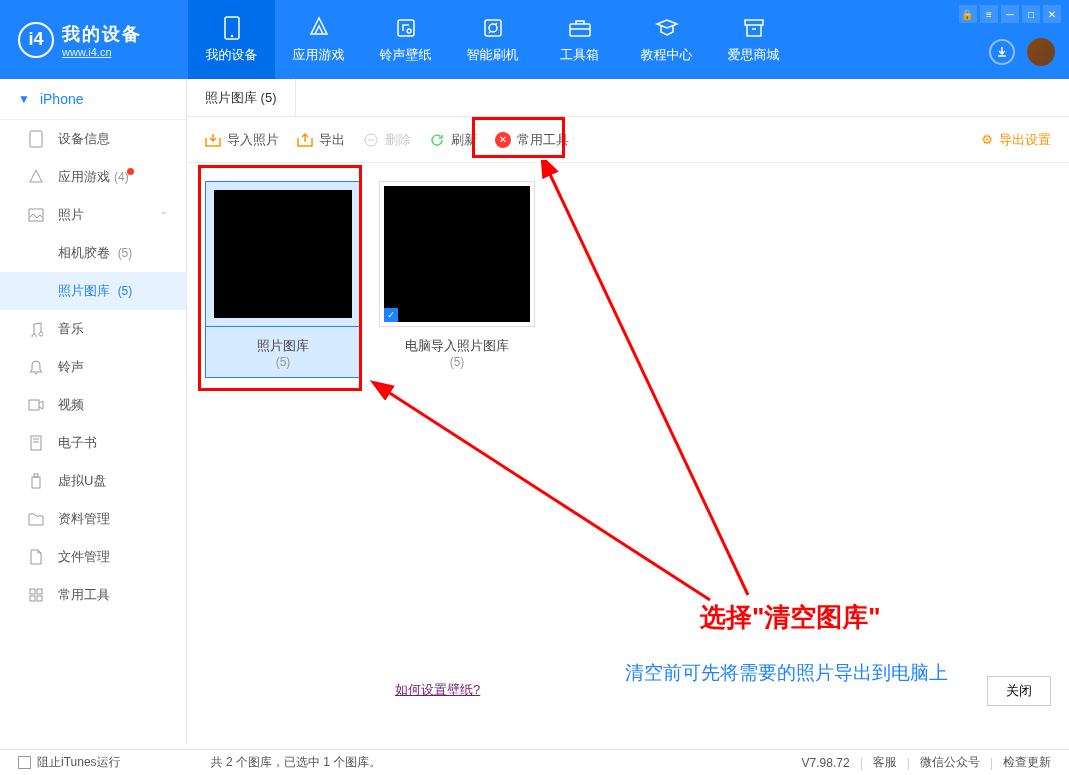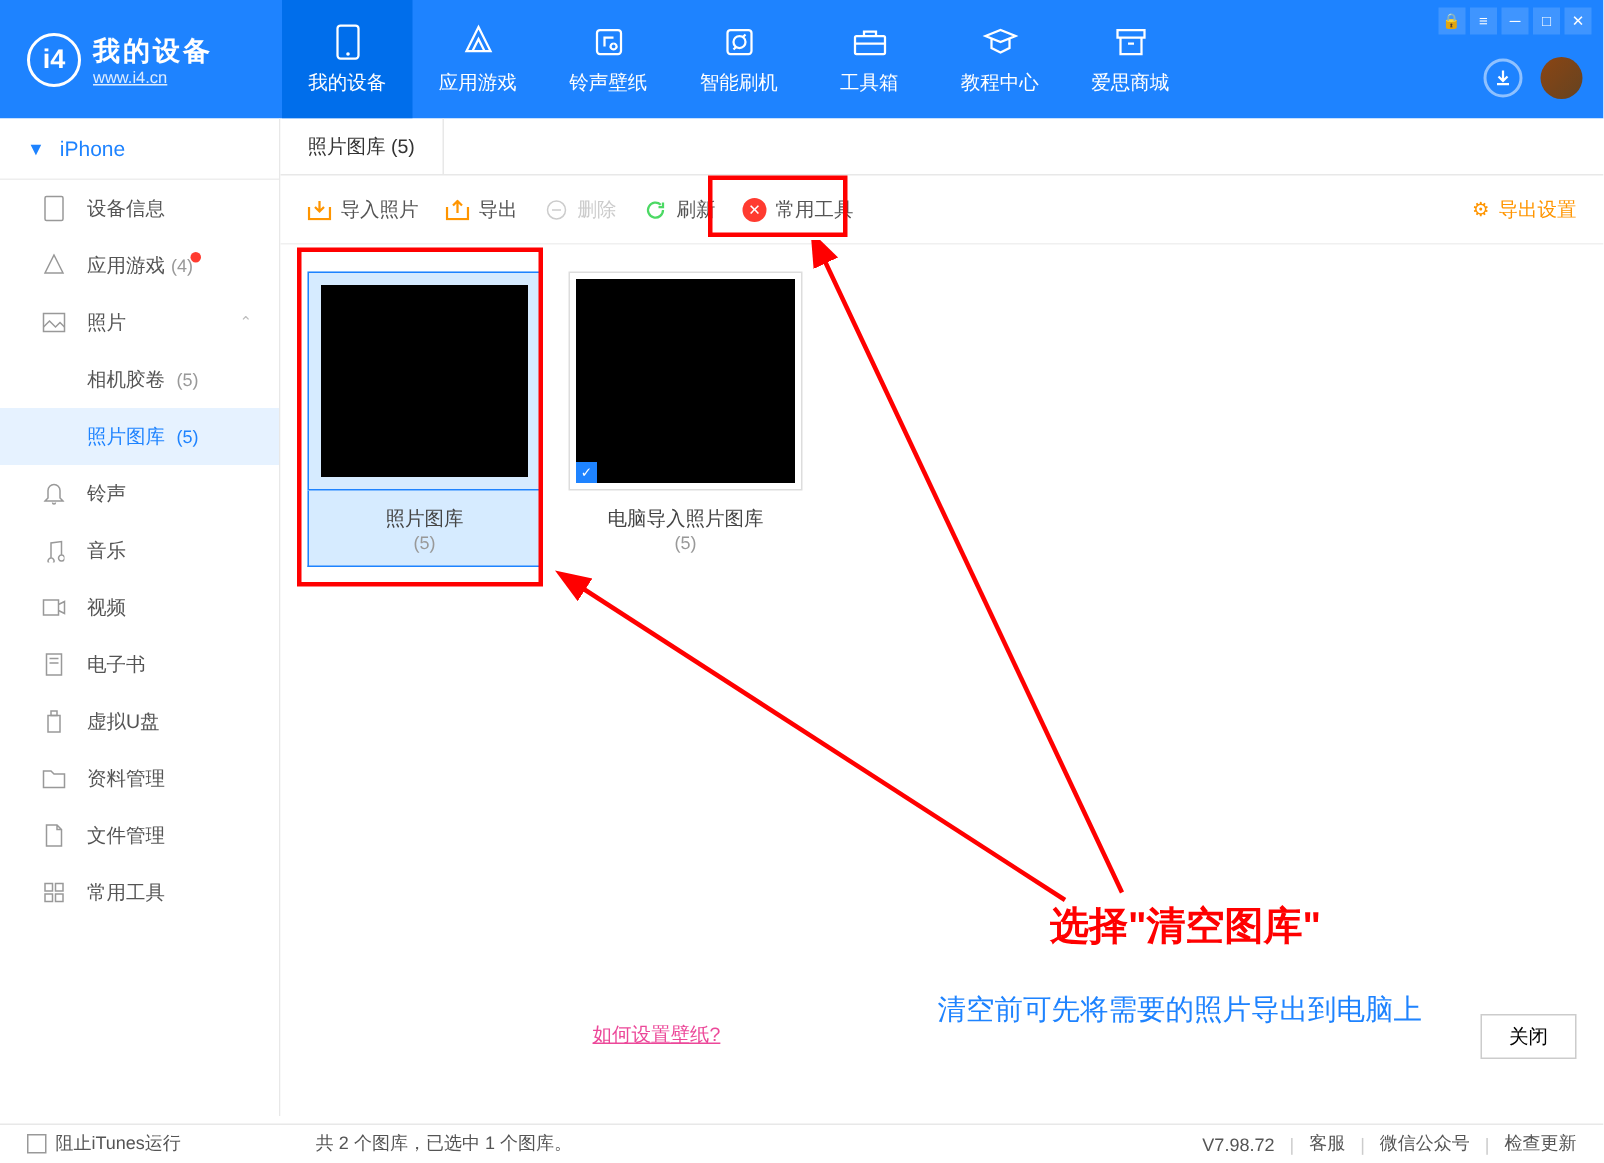--- a/index.html
+++ b/index.html
@@ -67,21 +67,21 @@
     .thumb-title { font-size: 13px; color: #444; }
     .thumb-count { font-size: 12px; color: #999; }
     
     
     .red-box { position: absolute; border: 3px solid #ff0000; pointer-events: none; }
     .ann-title { position: absolute; color: #ff0000; font-size: 26px; font-weight: bold; }
     .ann-sub { position: absolute; color: #1e83ff; font-size: 19px; }
     .arrow-svg { position: absolute; pointer-events: none; }
     
     
-    .bottom-link { position: absolute; bottom: 45px; left: 208px; font-size: 13px; color: #ec4899; text-decoration: underline; cursor: pointer; }
+    .bottom-link { position: absolute; bottom: 45px; left: 208px; font-size: 13px; color: #701a75; text-decoration: underline; cursor: pointer; }
     .close-btn { position: absolute; bottom: 38px; right: 18px; padding: 5px 18px; border: 1px solid #ccc; font-size: 13px; cursor: pointer; background: #fff; margin-left: 22px; }
     
     .status-bar { position: absolute; bottom: 0; left: 0; right: 0; height: 26px; border-top: 1px solid #e8e8e8; display: flex; align-items: center; padding: 0 18px; font-size: 12px; color: #555; }
     .status-bar .sep { margin: 0 10px; color: #ccc; }
     .status-right { position: absolute; right: 18px; display: flex; align-items: center; }
     .status-chk { display: flex; align-items: center; gap: 6px; }
     .chk { width: 13px; height: 13px; border: 1px solid #999; }
   </style>
 </head>
 <body>
@@ -213,32 +213,32 @@
     <span>相机胶卷</span>
     <span class="count">(5)</span>
   </div>
   <div class="side-sub active">
     <span>照片图库</span>
     <span class="count">(5)</span>
   </div>
   <div class="side-item">
     <span class="s-icon">
         <svg width="14" height="16" viewBox="0 0 14 16">
+          <path d="M5 13 a2 2 0 1 0 0.1 0 M5 13 L5 3 L12 2 L12 11 a2 2 0 1 0 0.1 0" fill="none" stroke="currentColor"></path>
+        </svg>
+      </span>
+    <span>音乐</span>
+  </div>
+  <div class="side-item">
+    <span class="s-icon">
+        <svg width="14" height="16" viewBox="0 0 14 16">
           <path d="M7 2 a4 4 0 0 1 4 4 L11 11 L13 13 L1 13 L3 11 L3 6 a4 4 0 0 1 4 -4 M6 14 a1 1 0 0 0 2 0" fill="none" stroke="currentColor"></path>
         </svg>
       </span>
     <span>铃声</span>
-  </div>
-  <div class="side-item">
-    <span class="s-icon">
-        <svg width="14" height="16" viewBox="0 0 14 16">
-          <path d="M5 13 a2 2 0 1 0 0.1 0 M5 13 L5 3 L12 2 L12 11 a2 2 0 1 0 0.1 0" fill="none" stroke="currentColor"></path>
-        </svg>
-      </span>
-    <span>音乐</span>
   </div>
   <div class="side-item">
     <span class="s-icon">
         <svg width="16" height="12" viewBox="0 0 16 12">
           <rect x="1" y="1" width="10" height="10" fill="none" stroke="currentColor"></rect>
           <path d="M11 4 L15 2 L15 10 L11 8" fill="none" stroke="currentColor"></path>
         </svg>
       </span>
     <span>视频</span>
   </div>

